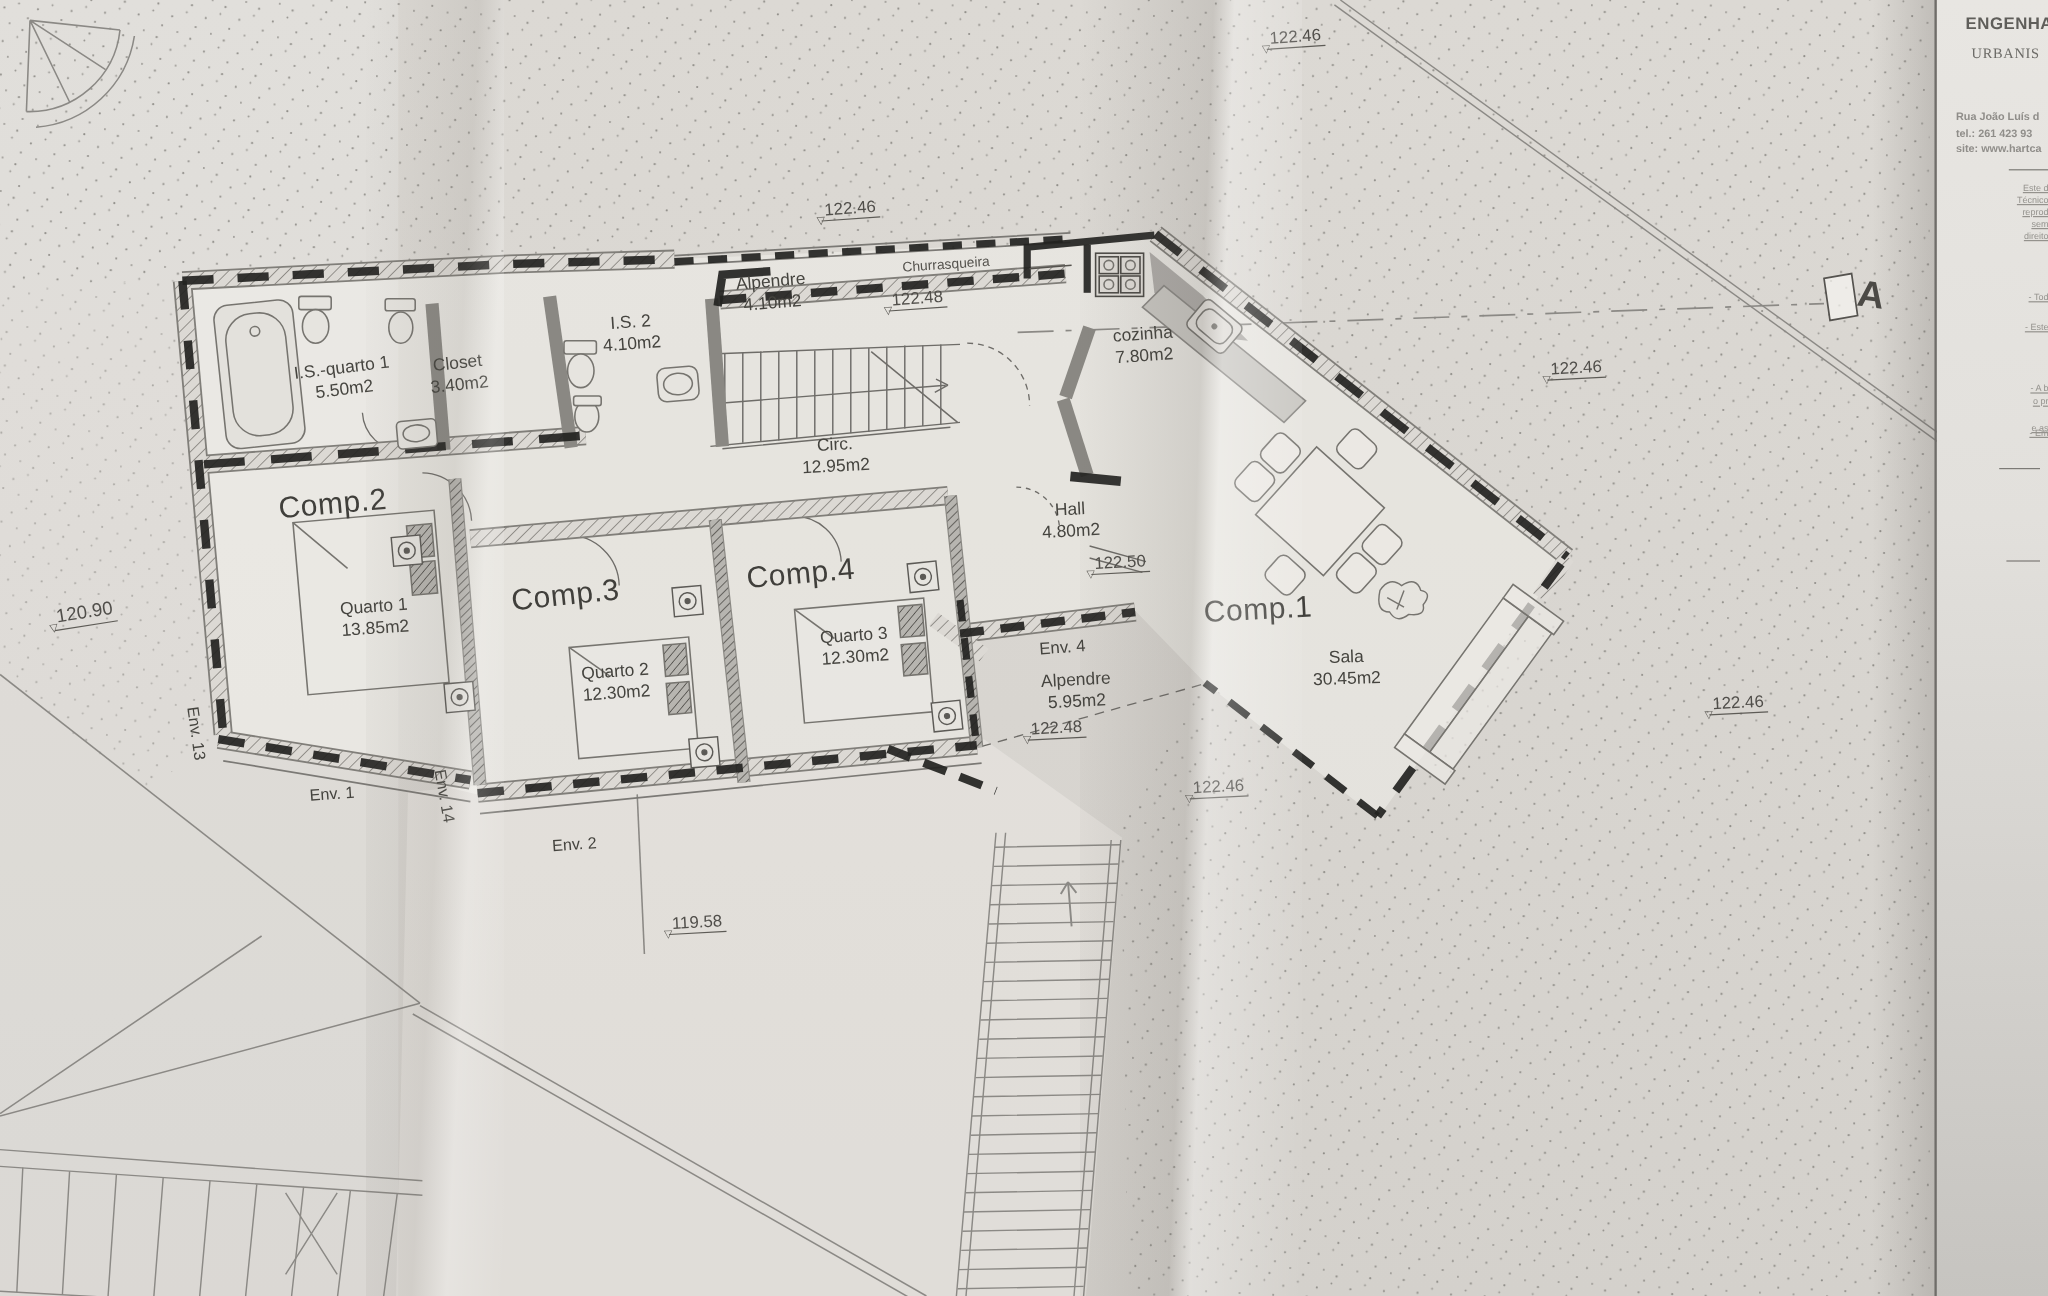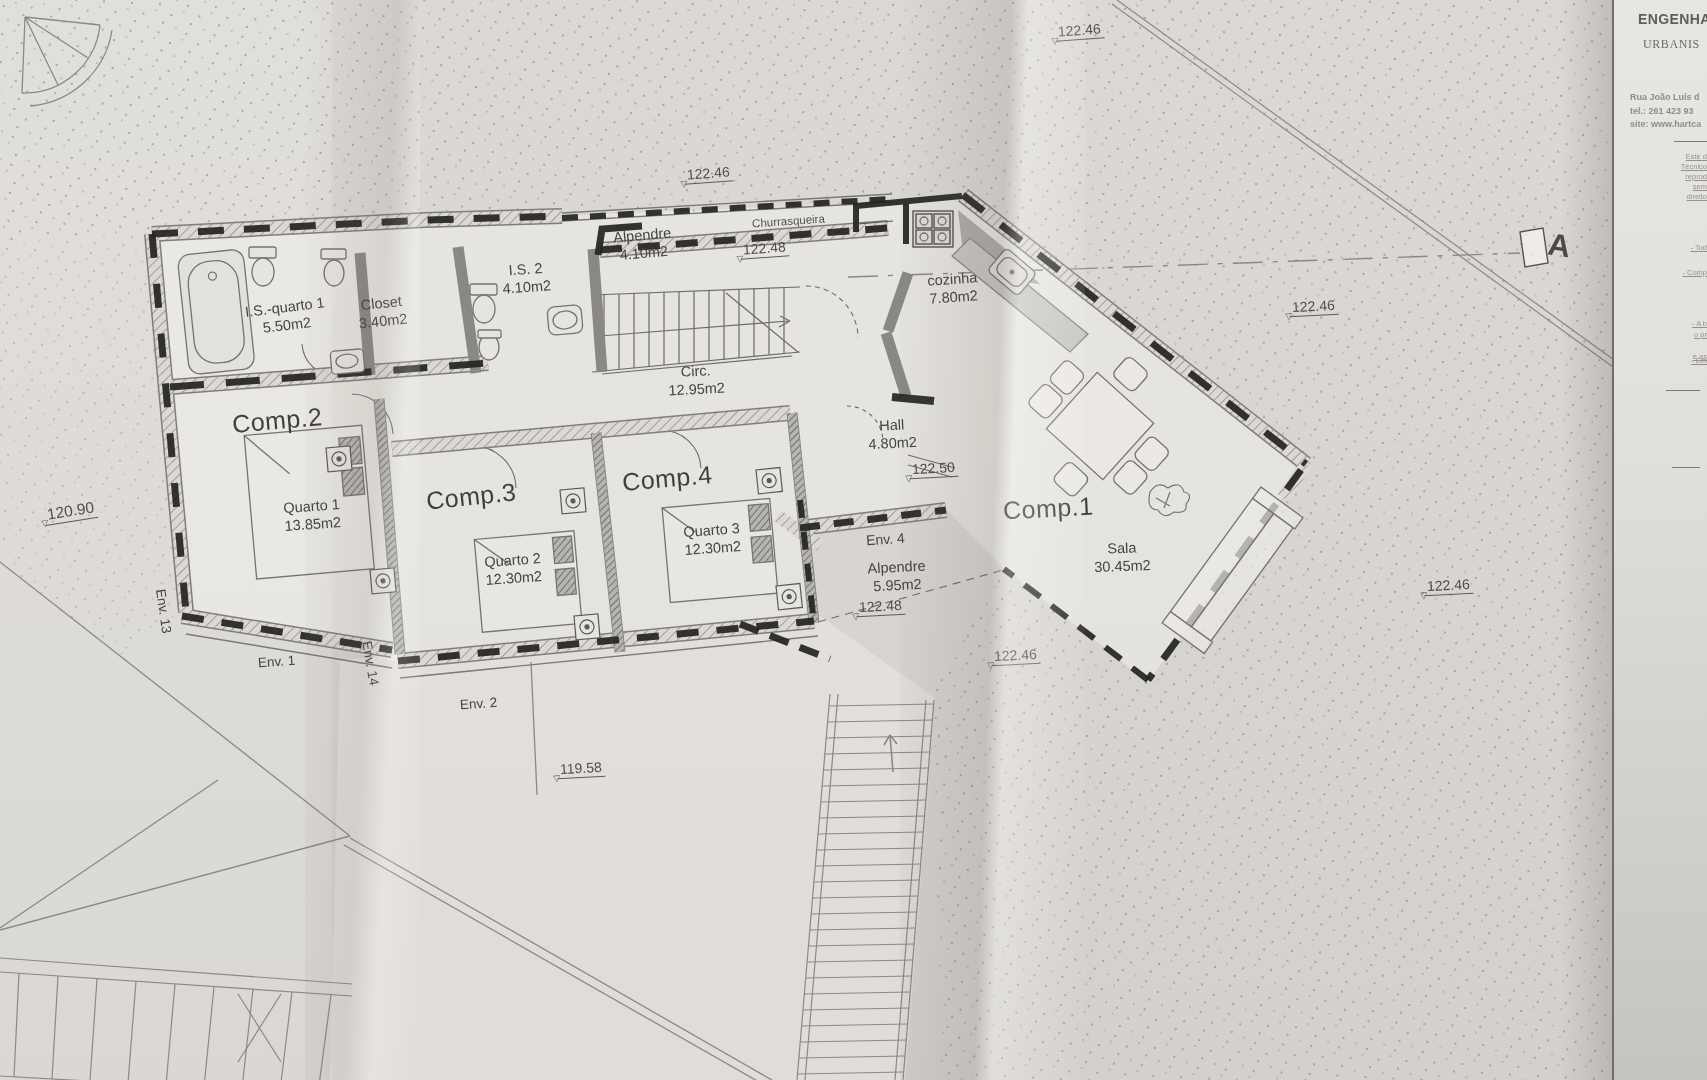--- a/index.html
+++ b/index.html
@@ -432,21 +432,21 @@
     <div class="tb-addr" style="top:92px">Rua João Luís d</div>
     <div class="tb-addr" style="top:106px">tel.: 261 423 93</div>
     <div class="tb-addr" style="top:119px">site: www.hartca</div>
     <div class="tb-hr" style="left:60px;top:141px;width:36px"></div>
     <div class="tb-small" style="top:152px">Este d</div>
     <div class="tb-small" style="top:162px">Técnico</div>
     <div class="tb-small" style="top:172px">reprod</div>
     <div class="tb-small" style="top:182px">sem</div>
     <div class="tb-small" style="top:192px">direito</div>
     <div class="tb-small" style="top:243px">- Tod</div>
-    <div class="tb-small" style="top:268px">- Comp</div>
+    <div class="tb-small" style="top:268px">- Este</div>
     <div class="tb-small" style="top:319px">- A b</div>
     <div class="tb-small" style="top:330px">o pr</div>
     <div class="tb-small" style="top:356px">- Em</div>
     <div class="tb-small" style="top:352px">e as</div>
     <div class="tb-hr" style="left:52px;top:390px;width:34px"></div>
     <div class="tb-hr" style="left:58px;top:467px;width:28px"></div>
   </div>
 
   <div class="fold1"></div>
   <div class="fold2"></div>

